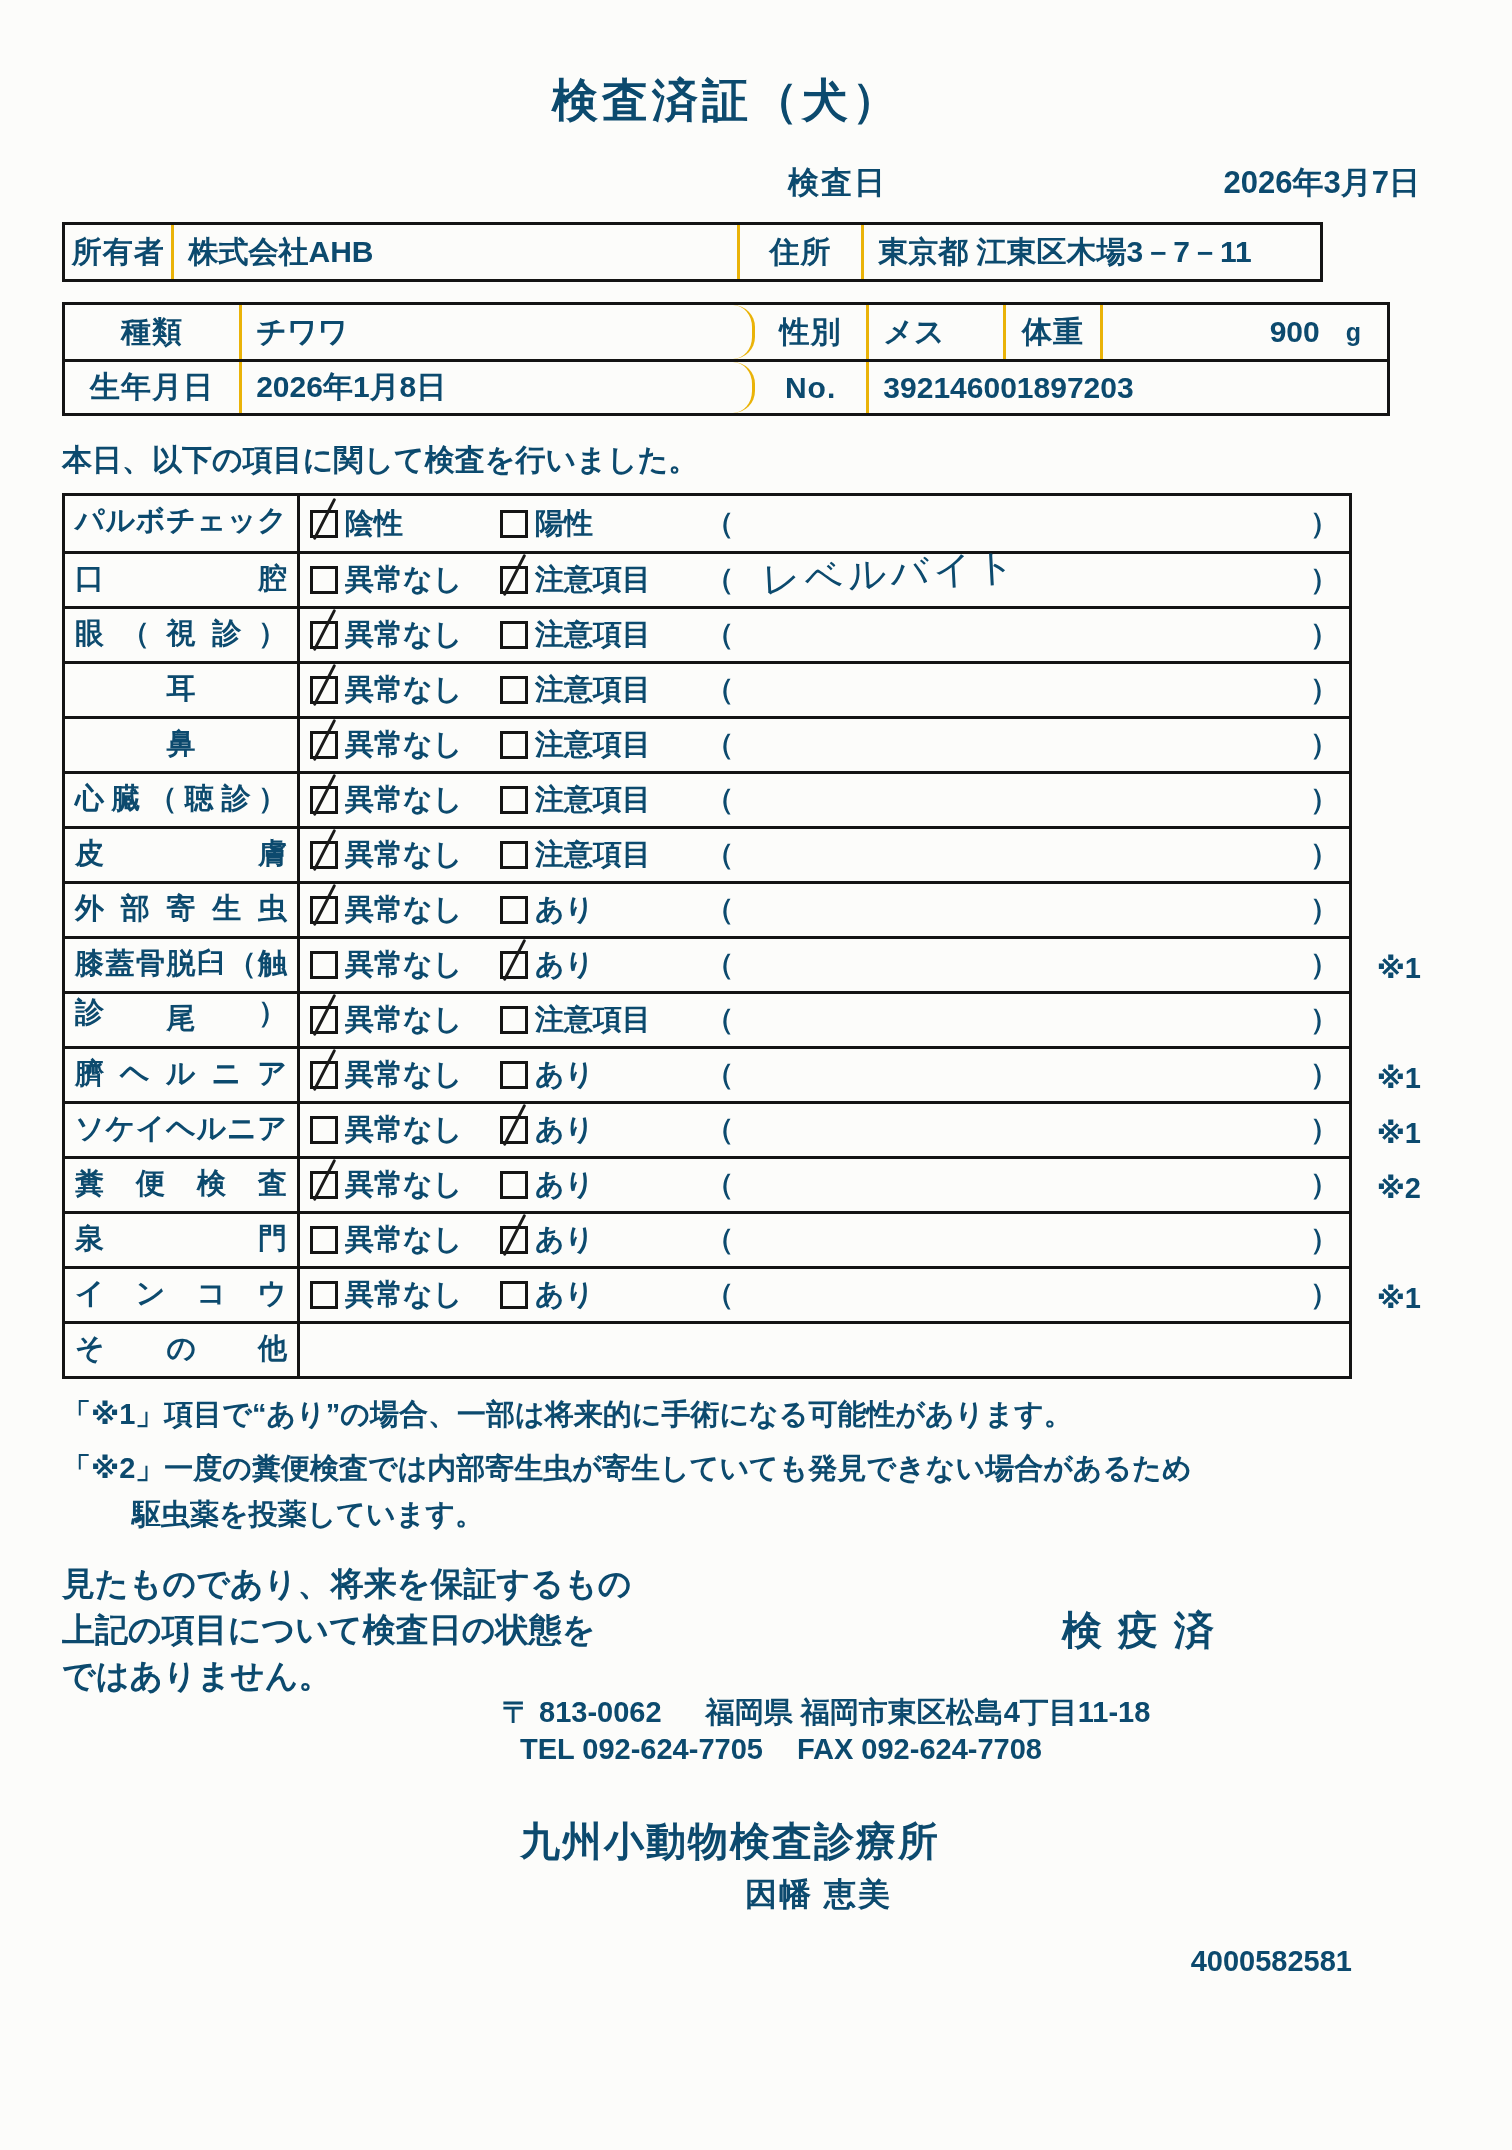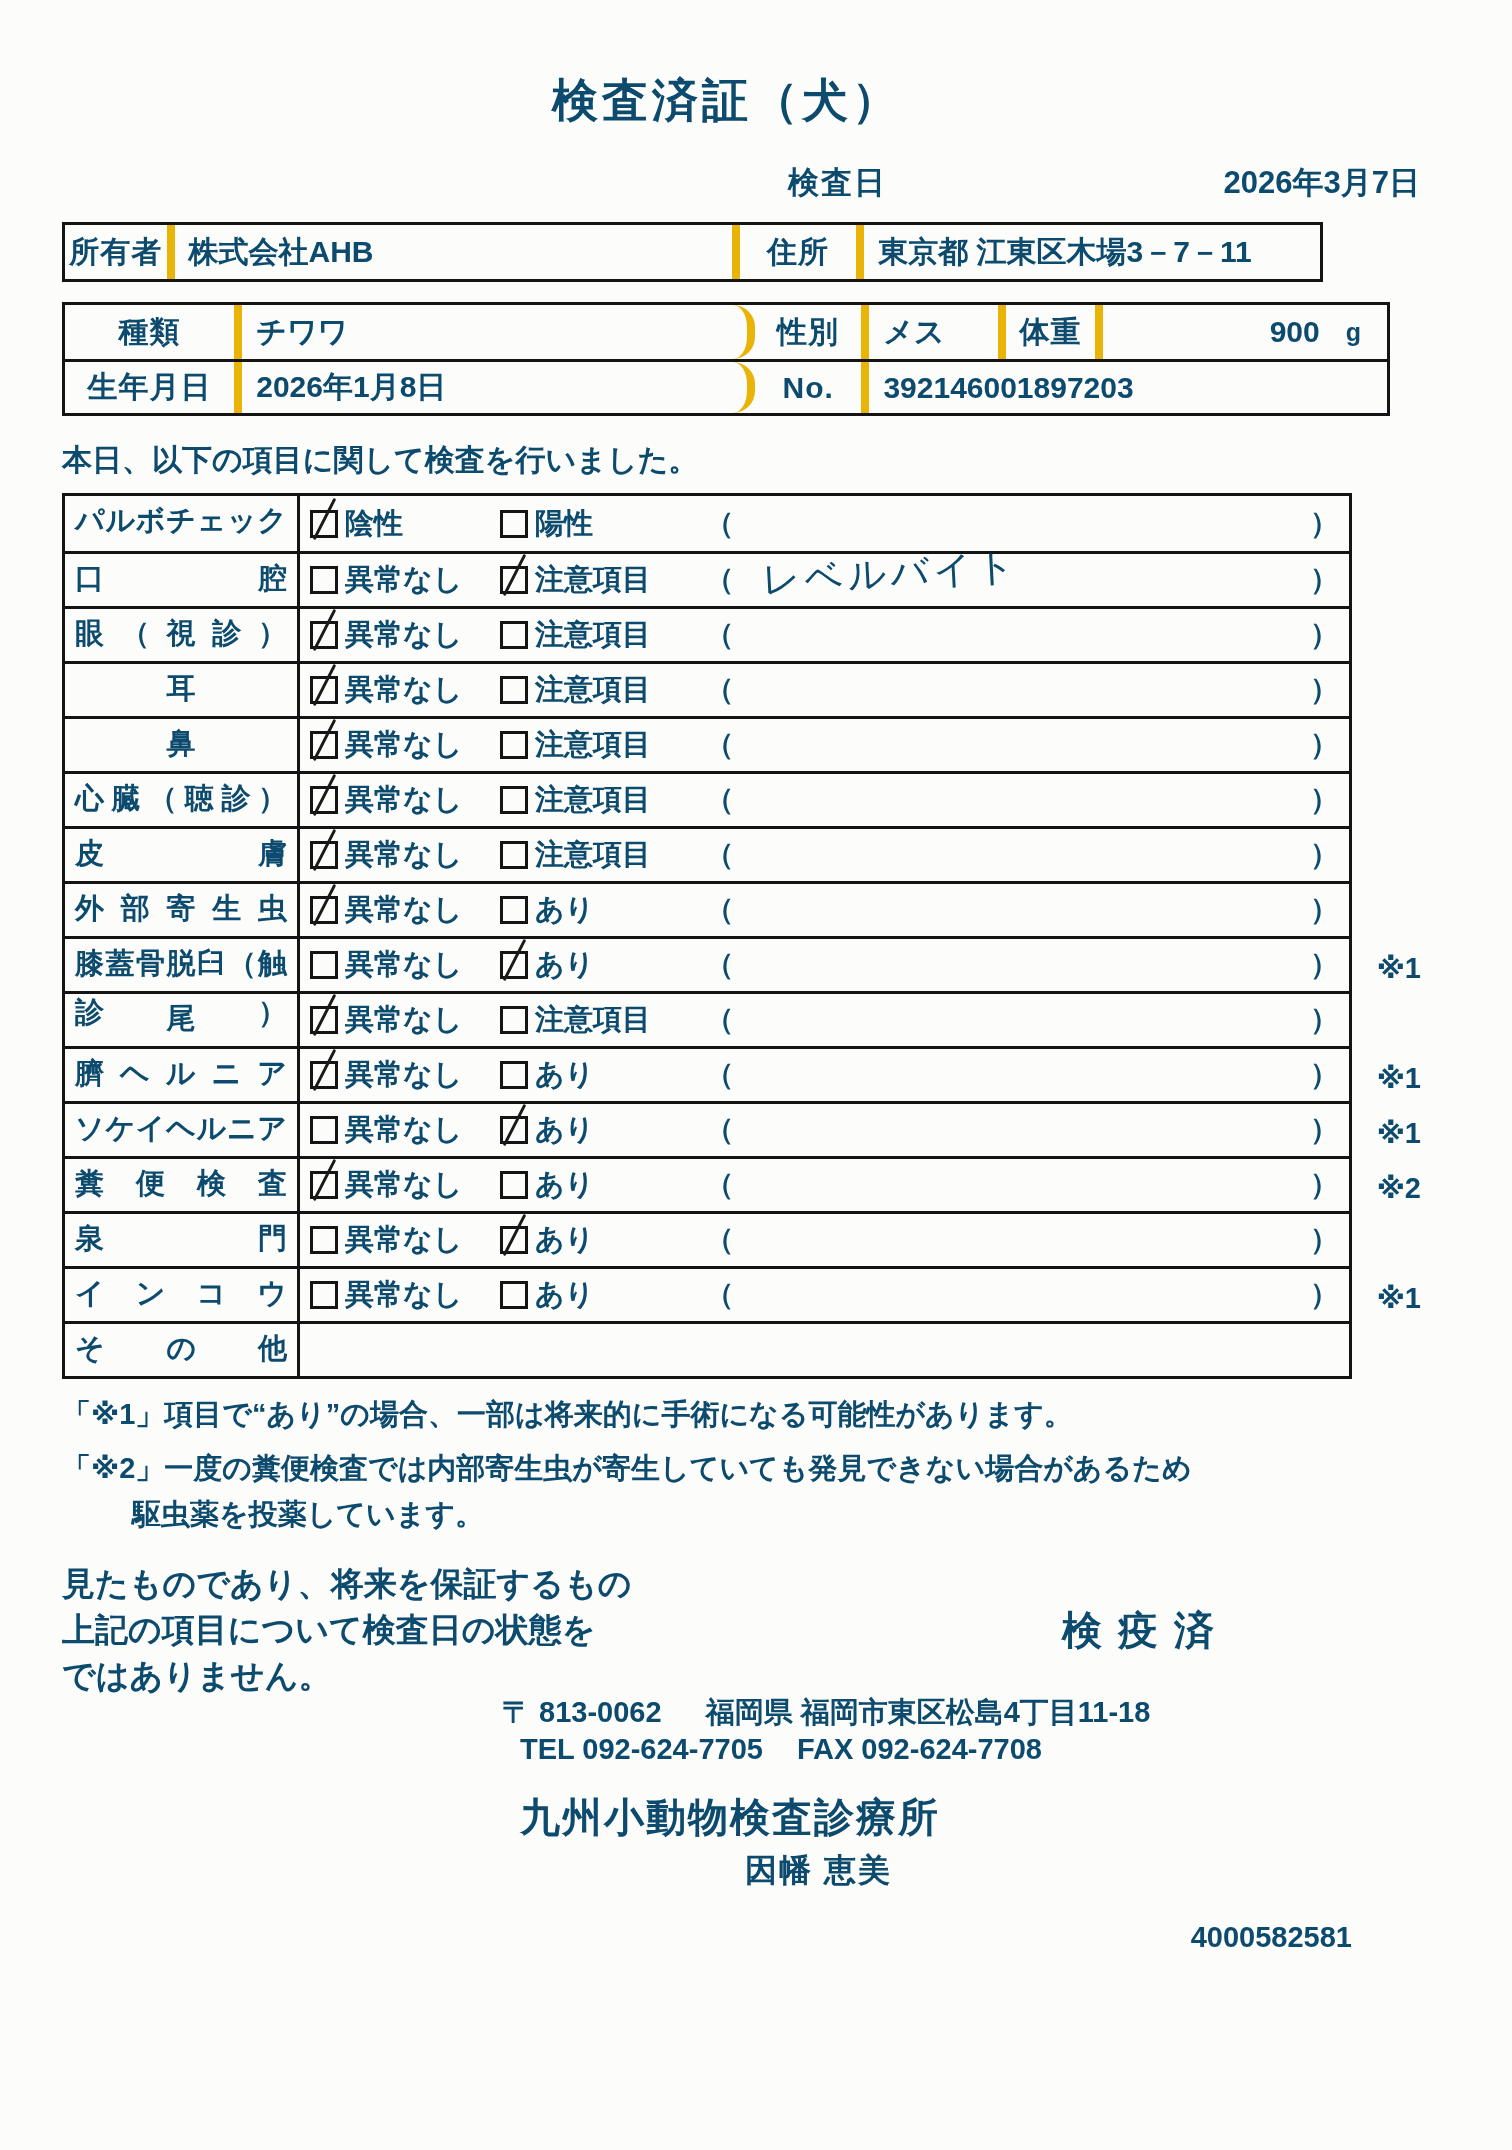--- a/index.html
+++ b/index.html
@@ -10,21 +10,21 @@
     color:#0c4a6e;font-weight:bold;overflow:hidden;
   }
   .title{margin-top:70px;width:1330px;text-align:center;font-size:46px;letter-spacing:4px;}
   .date-row{width:1358px;display:flex;margin-top:30px;font-size:31px;}
   .date-label{margin-left:726px;letter-spacing:2px;}
   .date-value{margin-left:auto;}
   
   .tbl{border:3px solid #141414;display:flex;flex-direction:column;box-sizing:border-box;}
   .trow{display:flex;height:54px;box-sizing:border-box;}
   .trow + .trow{border-top:3px solid #141414;}
-  .tcell{box-sizing:border-box;border-right:8px solid #eab308;display:flex;align-items:center;font-size:30px;}
+  .tcell{box-sizing:border-box;border-right:3px solid #eab308;display:flex;align-items:center;font-size:30px;}
   .tcell:last-child{border-right:none;}
   .lab{justify-content:center;letter-spacing:1px;}
   .val{padding-left:14px;}
   .owner-tbl{width:1261px;margin-top:18px;}
   .animal-tbl{width:1328px;margin-top:20px;}
   .w110{width:110px;} .w568{width:568px;} .w125{width:125px;} .w458{width:458px;}
   .w178{width:178px;} .w515{width:515px;border-radius:22px;} .w115{width:115px;} .w137{width:137px;}
   .w98{width:98px;} .w285{width:285px;justify-content:flex-end;padding-right:26px;}
   .w520{width:520px;}
   .unit{font-size:25px;margin-left:26px;}
@@ -54,21 +54,21 @@
   .fnote.first{margin-top:16px;}
   .fnote.cont{margin-left:70px;margin-top:6px;}
   .disc-row{display:flex;margin-top:26px;width:1330px;}
   .disclaimer{font-size:33px;line-height:46px;width:660px;}
   .stamp{margin-left:340px;align-self:center;font-size:40px;letter-spacing:16px;white-space:nowrap;}
   .addr-line{margin-top:-6px;font-size:29px;display:flex;}
   .addr-line .postal{margin-left:440px;}
   .addr-line .addr{margin-left:44px;}
   .tel-line{font-size:29px;margin-left:458px;display:flex;}
   .tel-line .fax{margin-left:34px;}
-  .clinic{margin-top:24px;font-size:40px;letter-spacing:2px;margin-left:458px;}
+  .clinic{margin-top:48px;font-size:40px;letter-spacing:2px;margin-left:458px;}
   .examiner{margin-top:4px;font-size:32px;letter-spacing:2px;margin-left:683px;}
   .serial{margin-top:28px;width:1390px;text-align:right;padding-right:100px;box-sizing:border-box;font-size:29px;font-weight:bold;}
 </style>
 </head>
 <body>
 
 <div class="page">
 
   <div class="title">検査済証（犬）</div>
 

